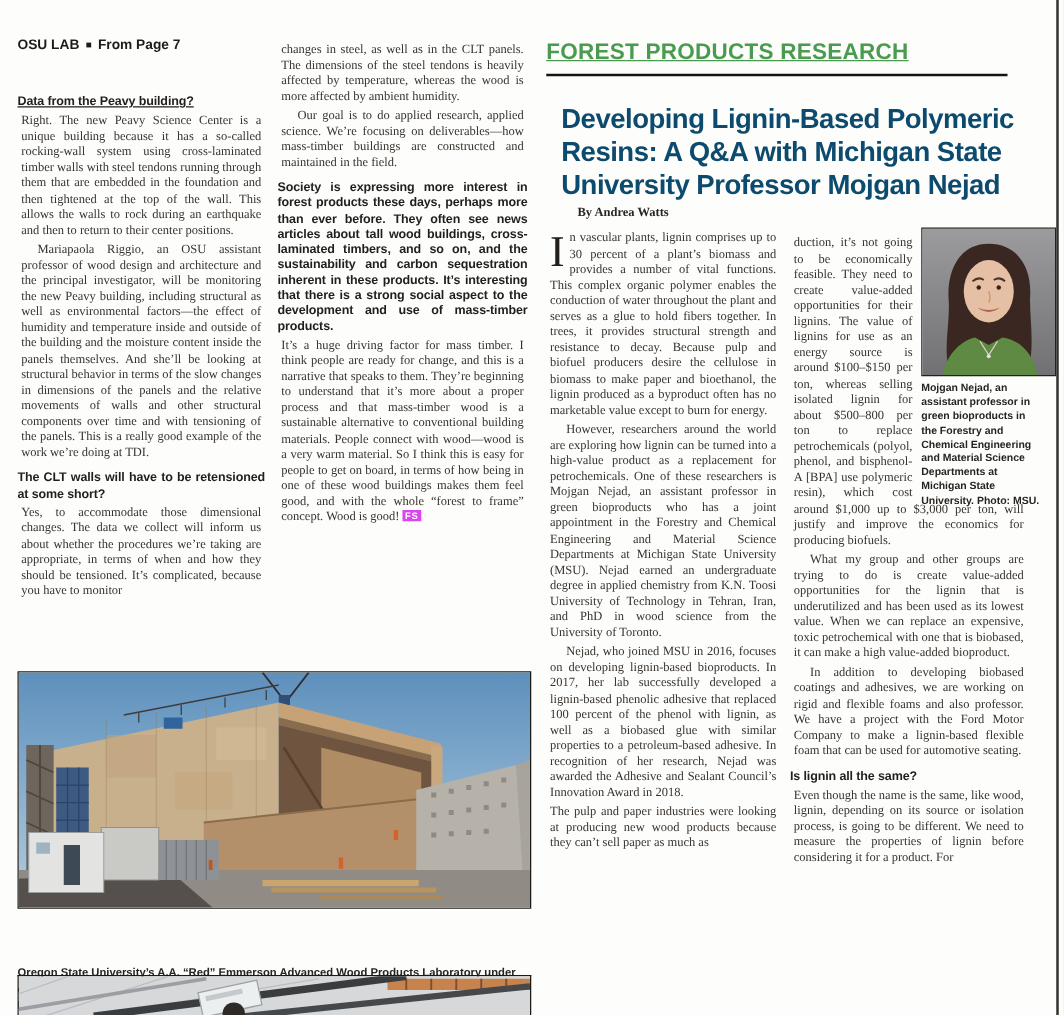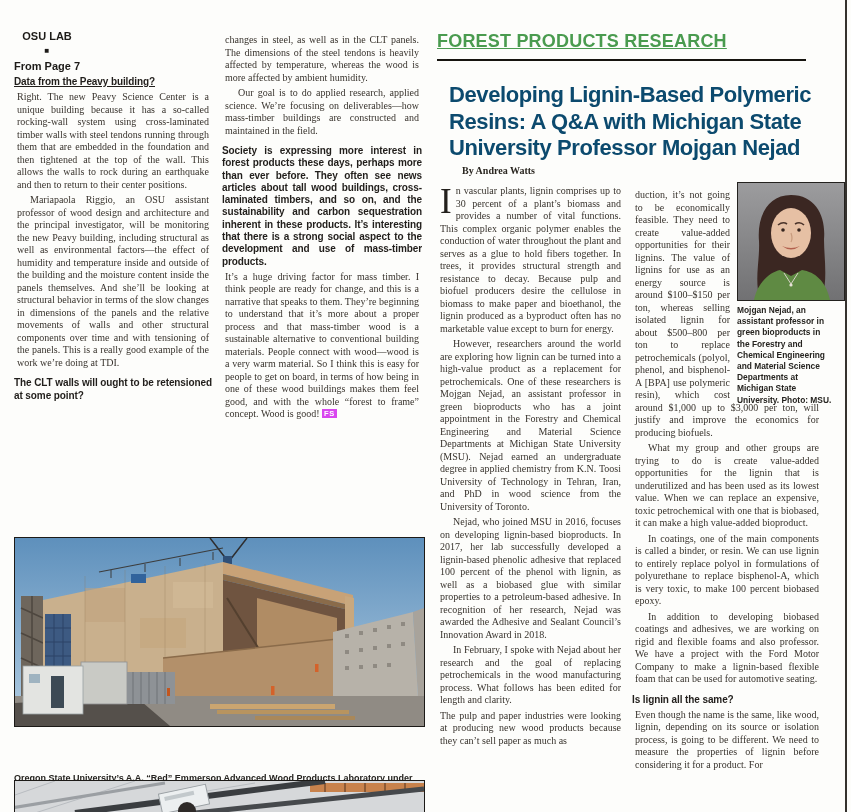--- a/index.html
+++ b/index.html
@@ -3,21 +3,21 @@
 <meta charset="utf-8">
 <style>
   html,body{margin:0;padding:0;background:#e8e8e8;}
   .page{
     position:relative;width:851px;height:812px;background:#fdfdfb;overflow:hidden;
     font-family:"Liberation Serif","DejaVu Serif",serif;color:#38332d;
     margin:0 auto;
   }
   .abs{position:absolute;}
   
-  .masthead{left:14px;top:30px;font:bold 11px "Liberation Sans","DejaVu Sans",sans-serif;color:#1d1b18;display:flex;align-items:center;gap:5px;flex-direction:column;}
+  .masthead{left:14px;top:30px;font:bold 11px "Liberation Sans","DejaVu Sans",sans-serif;color:#1d1b18;display:flex;align-items:center;gap:5px;}
   .sq{font-size:8px;line-height:8px;}
   .col{text-align:justify;font-size:10px;line-height:12.5px;}
   .col p{margin:3px;}
   .col p.ind{text-indent:13px;}
   .qhead{font:bold 10px/12.3px "Liberation Sans","DejaVu Sans",sans-serif;color:#211e1b;letter-spacing:-0.1px;margin:8px 0 2px 0;text-align:justify;}
   .qhead.first{margin-top:0;text-decoration:underline;}
   .lcol1{left:14px;top:76px;width:198px;}
   .lcol2{left:222px;top:31px;width:200px;}
   .endmark{display:inline-block;background:#d946ef;color:#fff;font:bold 7.5px/9px "Liberation Sans",sans-serif;padding:0 2px;vertical-align:1px;letter-spacing:0.5px;}
   
@@ -47,21 +47,22 @@
   <div class="abs masthead">
     <span>OSU LAB</span>
     <span class="sq">■</span>
     <span>From Page 7</span>
   </div>
 
   <div class="abs col lcol1">
     <div class="qhead first">Data from the Peavy building?</div>
     <p>Right. The new Peavy Science Center is a unique building because it has a so-called rocking-wall system using cross-laminated timber walls with steel tendons running through them that are embedded in the foundation and then tightened at the top of the wall. This allows the walls to rock during an earthquake and then to return to their center positions.</p>
     <p class="ind">Mariapaola Riggio, an OSU assistant professor of wood design and architecture and the principal investigator, will be monitoring the new Peavy building, including structural as well as environmental factors—the effect of humidity and temperature inside and outside of the building and the moisture content inside the panels themselves. And she’ll be looking at structural behavior in terms of the slow changes in dimensions of the panels and the relative movements of walls and other structural components over time and with tensioning of the panels. This is a really good example of the work we’re doing at TDI.</p>
-    <div class="qhead">The CLT walls will ought to be retensioned at some point?</div>
+    <div class="qhead">The CLT walls will have to be retensioned at some short?</div>
+    <p>Yes, to accommodate those dimensional changes. The data we collect will inform us about whether the procedures we’re taking are appropriate, in terms of when and how they should be tensioned. It’s complicated, because you have to monitor</p>
   </div>
 
   <div class="abs col lcol2">
     <p>changes in steel, as well as in the CLT panels. The dimensions of the steel tendons is heavily affected by temperature, whereas the wood is more affected by ambient humidity.</p>
     <p class="ind">Our goal is to do applied research, applied science. We’re focusing on deliverables—how mass-timber buildings are constructed and maintained in the field.</p>
     <div class="qhead">Society is expressing more interest in forest products these days, perhaps more than ever before. They often see news articles about tall wood buildings, cross-laminated timbers, and so on, and the sustainability and carbon sequestration inherent in these products. It’s interesting that there is a strong social aspect to the development and use of mass-timber products.</div>
     <p><span>It’s a huge driving factor for mass timber. I think people are ready for change, and this is a narrative that speaks to them. They’re beginning to understand that it’s more about a proper process and that mass-timber wood is a sustainable alternative to conventional building materials. People connect with wood—wood is a very warm material. So I think this is easy for people to get on board, in terms of how being in one of these wood buildings makes them feel good, and with the whole “forest to frame” concept. Wood is good!</span> <span class="endmark">FS</span></p>
   </div>
 
   <div class="abs bphoto">
@@ -166,29 +167,27 @@
     <div>Developing Lignin-Based Polymeric</div>
     <div>Resins: A Q&amp;A with Michigan State</div>
     <div>University Professor Mojgan Nejad</div>
   </div>
   <div class="abs byline">By Andrea Watts</div>
 
   <div class="abs col rcol1">
     <p><span class="dropcap">I</span><span>n vascular plants, lignin comprises up to 30 percent of a plant’s biomass and provides a number of vital functions. This complex organic polymer enables the conduction of water throughout the plant and serves as a glue to hold fibers together. In trees, it provides structural strength and resistance to decay. Because pulp and biofuel producers desire the cellulose in biomass to make paper and bioethanol, the lignin produced as a byproduct often has no marketable value except to burn for energy.</span></p>
     <p class="ind">However, researchers around the world are exploring how lignin can be turned into a high-value product as a replacement for petrochemicals. One of these researchers is Mojgan Nejad, an assistant professor in green bioproducts who has a joint appointment in the Forestry and Chemical Engineering and Material Science Departments at Michigan State University (MSU). Nejad earned an undergraduate degree in applied chemistry from K.N. Toosi University of Technology in Tehran, Iran, and PhD in wood science from the University of Toronto.</p>
     <p class="ind">Nejad, who joined MSU in 2016, focuses on developing lignin-based bioproducts. In 2017, her lab successfully developed a lignin-based phenolic adhesive that replaced 100 percent of the phenol with lignin, as well as a biobased glue with similar properties to a petroleum-based adhesive. In recognition of her research, Nejad was awarded the Adhesive and Sealant Council’s Innovation Award in 2018.</p>
-    <p class="ind">In February, I spoke with Nejad about her research and the goal of replacing petrochemicals in the wood manufacturing process. What follows has been edited for length and clarity.</p>
     <p>The pulp and paper industries were looking at producing new wood products because they can’t sell paper as much as</p>
   </div>
 
   <div class="abs col rcol2">
     <div class="photo-spacer"></div>
     <p>duction, it’s not going to be economically feasible. They need to create value-added opportunities for their lignins. The value of lignins for use as an energy source is around $100–$150 per ton, whereas selling isolated lignin for about $500–800 per ton to replace petrochemicals (polyol, phenol, and bisphenol-A [BPA] use polymeric resin), which cost around $1,000 up to $3,000 per ton, will justify and improve the economics for producing biofuels.</p>
     <p class="ind">What my group and other groups are trying to do is create value-added opportunities for the lignin that is underutilized and has been used as its lowest value. When we can replace an expensive, toxic petrochemical with one that is biobased, it can make a high value-added bioproduct.</p>
-    <p class="ind">In coatings, one of the main components is called a binder, or resin. We can use lignin to entirely replace polyol in formulations of polyurethane to replace bisphenol-A, which is very toxic, to make 100 percent biobased epoxy.</p>
     <p class="ind">In addition to developing biobased coatings and adhesives, we are working on rigid and flexible foams and also professor. We have a project with the Ford Motor Company to make a lignin-based flexible foam that can be used for automotive seating.</p>
     <div class="qhead">Is lignin all the same?</div>
     <p>Even though the name is the same, like wood, lignin, depending on its source or isolation process, is going to be different. We need to measure the properties of lignin before considering it for a product. For</p>
   </div>
 
   <div class="abs hs-block">
     <div class="headshot">
       <svg width="106" height="117" viewBox="0 0 106 117" preserveAspectRatio="none">
         <defs>
           <linearGradient id="bg2" x1="0" y1="0" x2="0" y2="1">

